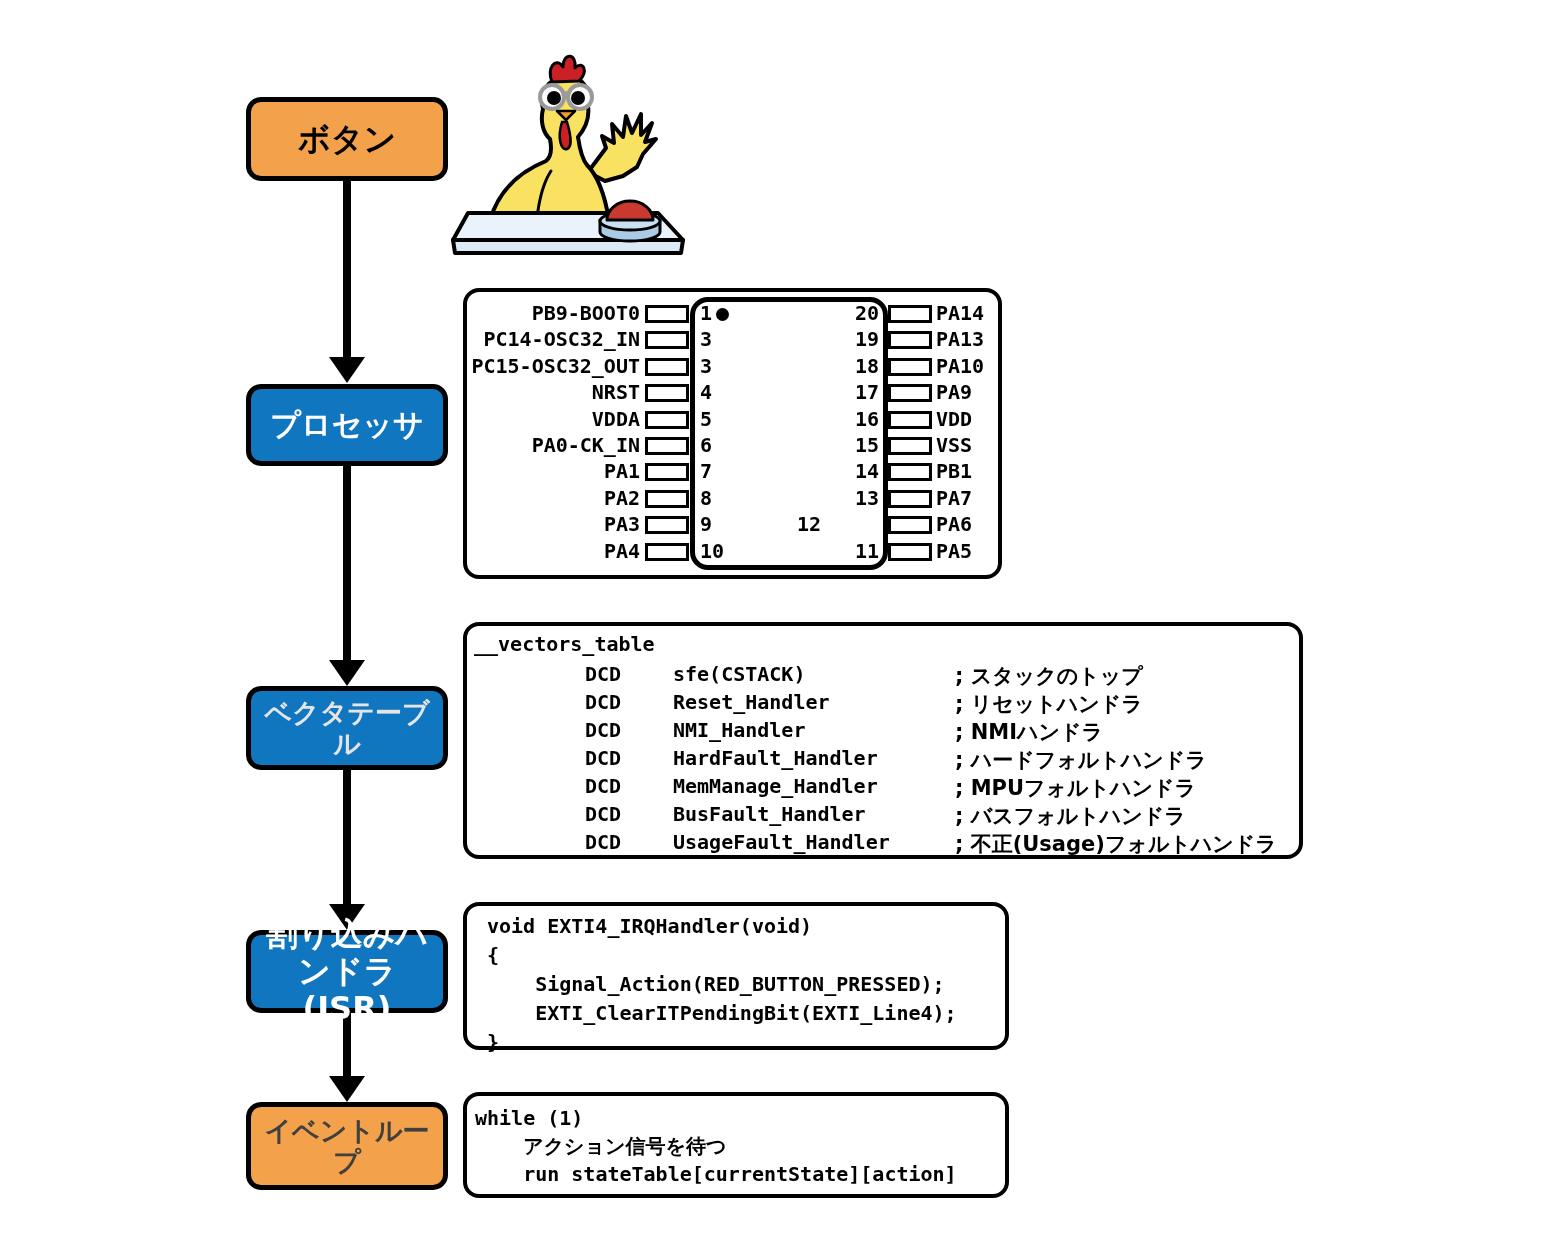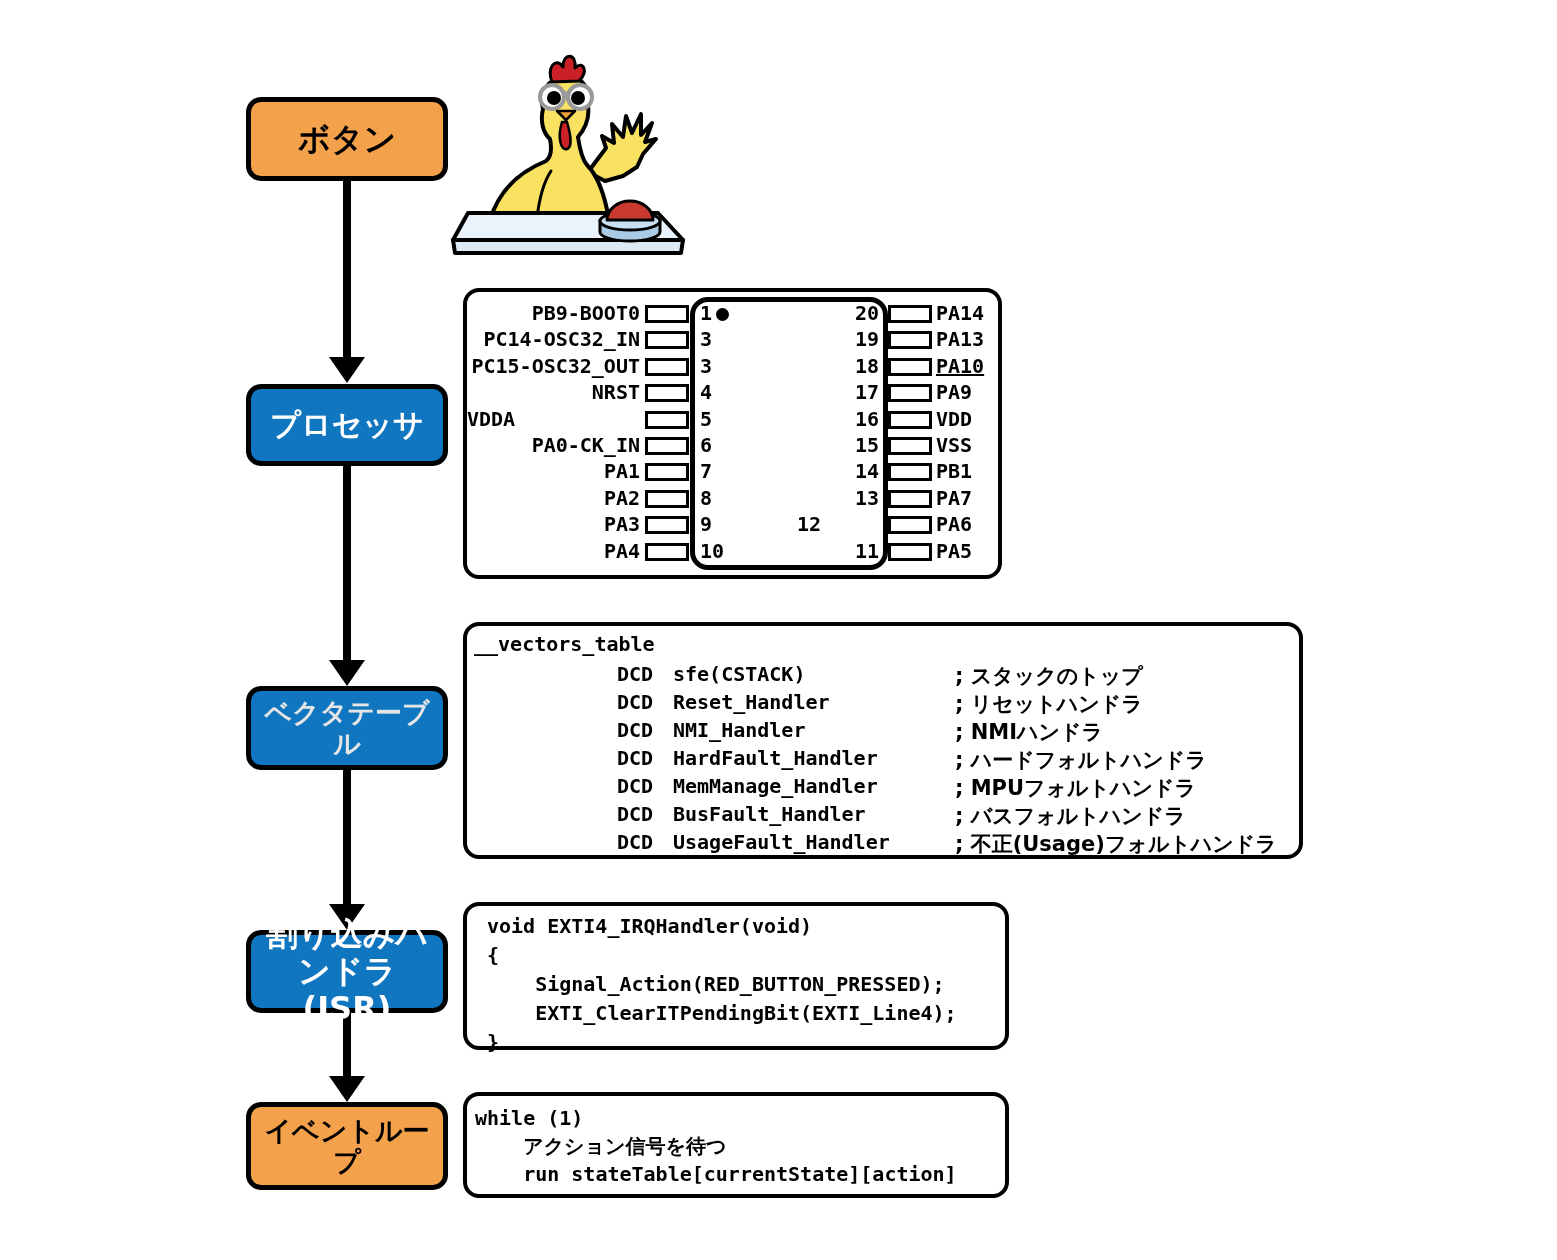--- a/index.html
+++ b/index.html
@@ -22,21 +22,21 @@
   #pinout-box{left:463px;top:288px;width:539px;height:291px;padding-left:39px;}
   #chip-body{position:absolute;left:223px;top:5px;width:188px;height:263px;border:5px solid #000;
              border-radius:18px;background:#fff;}
   .pin-label{position:absolute;font:bold 20px "DejaVu Sans Mono","Liberation Mono",monospace;
              white-space:nowrap;}
   .pin-rect{position:absolute;width:38px;height:12px;border:3px solid #000;background:#fff;}
   .pin1-dot{position:absolute;width:13px;height:13px;border-radius:50%;background:#000;}
   #vector-box{left:463px;top:622px;width:840px;height:237px;}
   #vector-title{position:absolute;left:7px;top:6px;font-size:20px;white-space:pre;}
   .vt-row{position:absolute;left:0;width:100%;height:28px;}
-  .vt-dcd{position:absolute;left:118px;font:bold 20px "DejaVu Sans Mono","Liberation Mono",monospace;margin-left:32px;}
+  .vt-dcd{position:absolute;left:118px;font:bold 20px "DejaVu Sans Mono","Liberation Mono",monospace;}
   .vt-sym{position:absolute;left:206px;font:bold 20px "DejaVu Sans Mono","Liberation Mono",monospace;white-space:pre;}
   .vt-com{position:absolute;left:488px;font:bold 21px "DejaVu Sans","Liberation Sans",sans-serif;white-space:pre;}
   #isr-box{left:463px;top:902px;width:546px;height:148px;padding:6px 20px;}
   #loop-box{left:463px;top:1092px;width:546px;height:106px;padding:8px 8px;}
   .code-line{white-space:pre;font:bold 20px "DejaVu Sans Mono","Liberation Mono",monospace;
              line-height:29px;}
   #loop-box .code-line{line-height:28px;}
   
   #flow-arrows{position:absolute;left:0;top:0;pointer-events:none;}
 </style>
@@ -70,21 +70,21 @@
   <div class="flowbox" id="flow-box-1" style="background: rgb(15, 118, 191); color: rgb(255, 255, 255);">
     <span>プロセッサ</span>
   </div>
   <div class="flowbox" id="flow-box-2" style="background: rgb(15, 118, 191); color: #e5e5e5;">
     <span>ベクタテーブル</span>
   </div>
   <div class="flowbox" id="flow-box-3" style="background: rgb(15, 118, 191); color: rgb(255, 255, 255);">
     <span>割り込みハンドラ</span>
     <span>(ISR)</span>
   </div>
-  <div class="flowbox" id="flow-box-4" style="background: rgb(244, 161, 75); color: #000000;">
+  <div class="flowbox" id="flow-box-4" style="background: rgb(244, 161, 75); color: #404040;">
     <span>イベントループ</span>
   </div>
 
   <svg class="abs" style="left:440px;top:40px;" width="300" height="225" viewBox="0 0 300 225">
 
     <path d="M148,132 L166,108 L162,96 L174,103 L172,84 L183,97 L186,76 L192,93 L201,74 L201,95 L212,83 L205,102 L216,99 L203,114 L197,127 L183,136 L165,141 Z" stroke="#000" stroke-width="4" stroke-linejoin="round" fill="#F9E161"></path>
 
     <path d="M50,180 C60,146 84,130 106,121 C111,117 112,109 110,99 C103,93 100,81 103,69 C98,47 116,34 127,37 C142,35 152,51 148,66 C150,80 144,90 138,97 C140,111 142,119 147,125 C159,137 165,156 169,180 Z" stroke="#000" stroke-width="4" stroke-linejoin="round" fill="#F9E161"></path>
 
     <path d="M97,178 C100,152 105,140 111,131" fill="none" stroke="#000" stroke-width="3" stroke-linecap="round"></path>
@@ -120,21 +120,21 @@
         <div class="pin1-dot" style="left: 249px; top: 16px;"></div>
         <div class="pin-label" style="left: 0px; width: 173px; text-align: right; top: 35.4px;">PC14-OSC32_IN</div>
         <div class="pin-rect" style="left: 178px; top: 39.4px;"></div>
         <div class="pin-label" style="left: 233px; top: 35.4px;">3</div>
         <div class="pin-label" style="left: 0px; width: 173px; text-align: right; top: 61.8px;">PC15-OSC32_OUT</div>
         <div class="pin-rect" style="left: 178px; top: 65.8px;"></div>
         <div class="pin-label" style="left: 233px; top: 61.8px;">3</div>
         <div class="pin-label" style="left: 0px; width: 173px; text-align: right; top: 88.2px;">NRST</div>
         <div class="pin-rect" style="left: 178px; top: 92.2px;"></div>
         <div class="pin-label" style="left: 233px; top: 88.2px;">4</div>
-        <div class="pin-label" style="left: 0px; width: 173px; text-align: left; top: 114.6px;">VDDA</div>
+        <div class="pin-label" style="left: 0px; width: 173px; text-align: right; top: 114.6px;">VDDA</div>
         <div class="pin-rect" style="left: 178px; top: 118.6px;"></div>
         <div class="pin-label" style="left: 233px; top: 114.6px;">5</div>
         <div class="pin-label" style="left: 0px; width: 173px; text-align: right; top: 141px;">PA0-CK_IN</div>
         <div class="pin-rect" style="left: 178px; top: 145px;"></div>
         <div class="pin-label" style="left: 233px; top: 141px;">6</div>
         <div class="pin-label" style="left: 0px; width: 173px; text-align: right; top: 167.4px;">PA1</div>
         <div class="pin-rect" style="left: 178px; top: 171.4px;"></div>
         <div class="pin-label" style="left: 233px; top: 167.4px;">7</div>
         <div class="pin-label" style="left: 0px; width: 173px; text-align: right; top: 193.8px;">PA2</div>
         <div class="pin-rect" style="left: 178px; top: 197.8px;"></div>
@@ -146,21 +146,21 @@
         <div class="pin-rect" style="left: 178px; top: 250.6px;"></div>
         <div class="pin-label" style="left: 233px; top: 246.6px;">10</div>
         <div class="pin-label" style="left: 330px; width: 82px; text-align: right; top: 9px;">20</div>
         <div class="pin-rect" style="left: 421px; top: 13px;"></div>
         <div class="pin-label" style="left: 469px; top: 9px;">PA14</div>
         <div class="pin-label" style="left: 330px; width: 82px; text-align: right; top: 35.4px;">19</div>
         <div class="pin-rect" style="left: 421px; top: 39.4px;"></div>
         <div class="pin-label" style="left: 469px; top: 35.4px;">PA13</div>
         <div class="pin-label" style="left: 330px; width: 82px; text-align: right; top: 61.8px;">18</div>
         <div class="pin-rect" style="left: 421px; top: 65.8px;"></div>
-        <div class="pin-label" style="left: 469px; top: 61.8px; text-decoration: underline;">PA10</div>
+        <div class="pin-label" style="left: 469px; top: 61.8px;">PA10</div>
         <div class="pin-label" style="left: 330px; width: 82px; text-align: right; top: 88.2px;">17</div>
         <div class="pin-rect" style="left: 421px; top: 92.2px;"></div>
         <div class="pin-label" style="left: 469px; top: 88.2px;">PA9</div>
         <div class="pin-label" style="left: 330px; width: 82px; text-align: right; top: 114.6px;">16</div>
         <div class="pin-rect" style="left: 421px; top: 118.6px;"></div>
         <div class="pin-label" style="left: 469px; top: 114.6px;">VDD</div>
         <div class="pin-label" style="left: 330px; width: 82px; text-align: right; top: 141px;">15</div>
         <div class="pin-rect" style="left: 421px; top: 145px;"></div>
         <div class="pin-label" style="left: 469px; top: 141px;">VSS</div>
         <div class="pin-label" style="left: 330px; width: 82px; text-align: right; top: 167.4px;">14</div>

